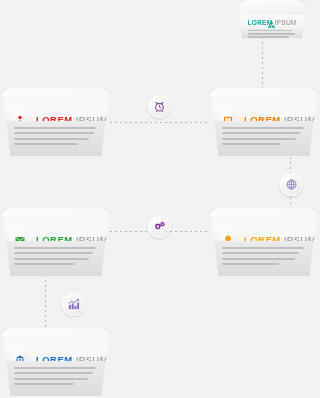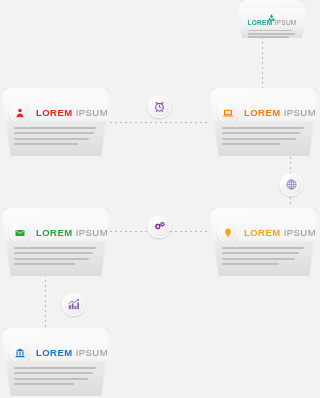--- a/index.html
+++ b/index.html
@@ -28,21 +28,21 @@
   .card{
     position:absolute;
     background:linear-gradient(175deg,#fdfdfd 0%,#f2f2f2 42%,#e3e3e4 100%);
     border-radius:9px;
     box-shadow:0 2px 4px rgba(0,0,0,.17), 0 0 1px rgba(0,0,0,.18);
     clip-path:polygon(0% 0%, 100% 0%, 92% 100%, 8% 100%);
     overflow:hidden;
   }
   .card.sm{clip-path:polygon(0% 0%, 100% 0%, 94% 100%, 6% 100%);}
   .card .head{
-    position:absolute;left:0;right:0;top:8px;height:33px;
+    position:absolute;left:0;right:0;top:15px;height:33px;
     background:linear-gradient(180deg,#fbfbfb 0%,#f0f0f1 100%);
     border-bottom:1px solid #e2e2e3;
     display:flex;align-items:center;
   }
   .card .body{
     position:absolute;left:0;right:0;top:33px;bottom:0;
     background:linear-gradient(180deg,#ebebec 0%,#dcdcdd 100%);
   }
 
   

